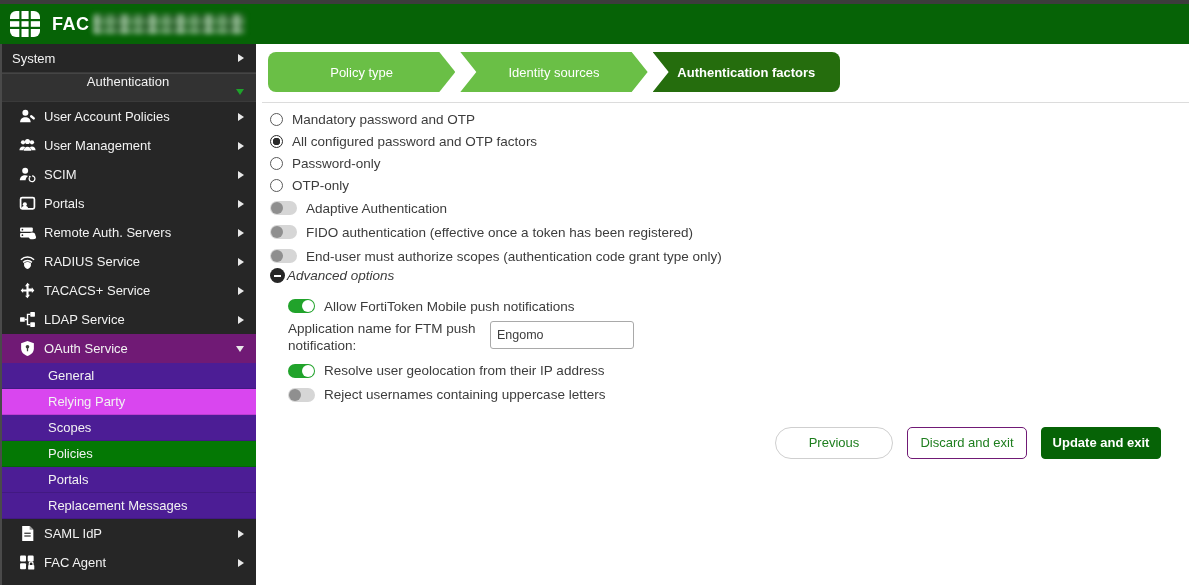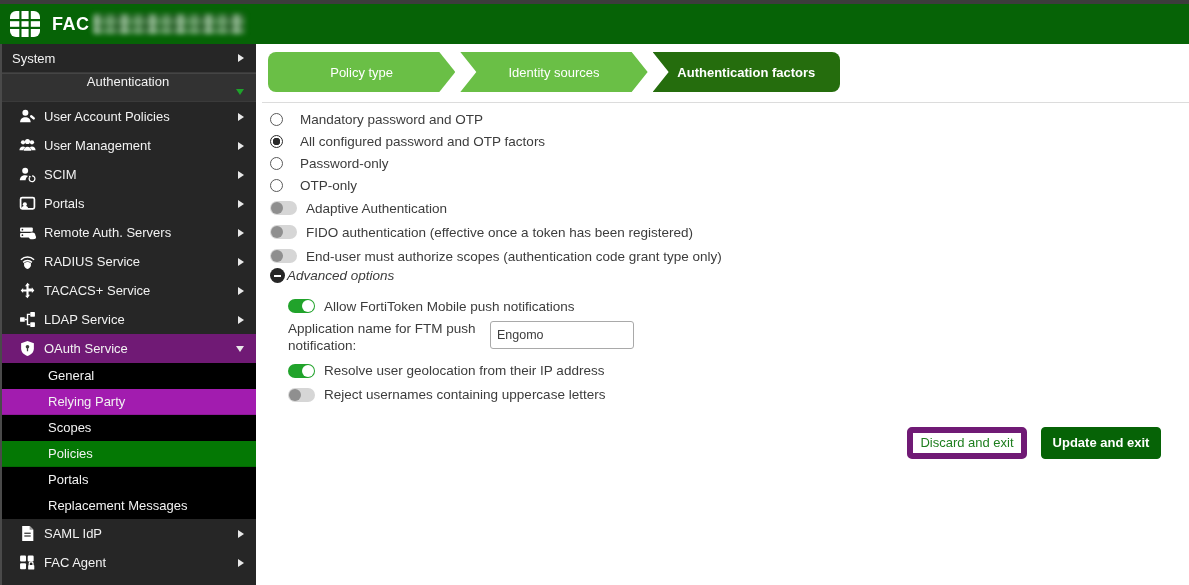--- a/index.html
+++ b/index.html
@@ -21,22 +21,22 @@
 
   
   .app { display:flex; height:541px; }
 
   
   .sidebar { width:256px; background:#262626; color:#f2f2f2; font-size:13px; border-left:2px solid #4a4a4a; display:flex; flex-direction:column; overflow:hidden; }
   .section-row { height:29px; display:flex; align-items:center; padding:0 12px 0 10px; cursor:pointer; border-bottom:1px solid #3a3a3a; }
   .section-row.expanded { background:#323232; border-top:1px solid #454545;flex-direction:column; }
   .item-row { height:29px; display:flex; align-items:center; padding:0 12px 0 17px; gap:8px; cursor:pointer; }
   .item-row.open-section { background:#701a75; }
-  .sub-row { height:26px; display:flex; align-items:center; padding-left:46px; background:#000000; cursor:pointer; border-bottom:1px solid rgba(0,0,0,.12); }
-  .sub-row.highlighted { background:#a21caf; }
+  .sub-row { height:26px; display:flex; align-items:center; padding-left:46px; background:#4c1d95; cursor:pointer; border-bottom:1px solid rgba(0,0,0,.12); }
+  .sub-row.highlighted { background:#d946ef; }
   .sub-row.selected { background:#047804; }
   .sidebar-filler { flex:1; background:#262626; }
   .mi { width:17px; height:17px; flex:0 0 auto; }
   .caret-right { width:0; height:0; border-left:6px solid #e8e8e8; border-top:4.5px solid transparent; border-bottom:4.5px solid transparent; margin-left:auto; }
   .caret-down { width:0; height:0; border-top:6px solid #e8e8e8; border-left:4.5px solid transparent; border-right:4.5px solid transparent; margin-left:auto; }
   .caret-down.green { border-top-color:#1fa32b; }
 
   
   .main { flex:1; background:#ffffff; }
   .wizard-wrap { padding:8px 0 0 12px; }
@@ -44,21 +44,21 @@
   .wstep { flex:1; display:flex; align-items:center; justify-content:center; color:#ffffff; font-size:13px; cursor:pointer; }
   .wstep.s1 { background:#6abf46; border-radius:8px 0 0 8px;
       clip-path: polygon(0 0, calc(100% - 16px) 0, 100% 50%, calc(100% - 16px) 100%, 0 100%); }
   .wstep.s2 { background:#6abf46;
       clip-path: polygon(0 0, calc(100% - 16px) 0, 100% 50%, calc(100% - 16px) 100%, 0 100%, 16px 50%); }
   .wstep.s3 { background:#256d0d; border-radius:0 8px 8px 0; font-weight:bold;
       clip-path: polygon(0 0, 100% 0, 100% 100%, 0 100%, 16px 50%); }
   .divider { border-bottom:1px solid #dcdcdc; margin:10px 0 5px 6px; }
 
   .form { padding-left:14px; font-size:13.5px; color:#3c3c3c; }
-  .radio-row { display:flex; align-items:center; height:22px; gap:17px; }
+  .radio-row { display:flex; align-items:center; height:22px; gap:9px; }
   .radio { width:13px; height:13px; border:1px solid #5a5a5a; border-radius:50%; background:#fff; flex:0 0 auto; cursor:pointer; }
   .radio.checked { border-color:#2b2b2b; background: radial-gradient(circle, #2b2b2b 0 3.5px, #ffffff 4px); }
 
   .toggle-row { display:flex; align-items:center; height:24px; gap:9px; }
   .toggle { width:27px; height:14px; border-radius:7px; background:#d6d6d6; position:relative; flex:0 0 auto; cursor:pointer; }
   .toggle::after { content:''; position:absolute; width:12px; height:12px; border-radius:50%; background:#8f8f8f; top:1px; left:1px; }
   .toggle.on { background:#21a32b; }
   .toggle.on::after { background:#ffffff; left:auto; right:1px; }
 
   .adv-header { display:flex; align-items:flex-start; gap:2px; height:26px;font-style:italic; }
@@ -66,21 +66,21 @@
   .minus-icon::after { content:''; position:absolute; width:7px; height:2px; background:#ffffff; left:4px; top:6.5px; }
 
   .adv-children { padding-left:18px; }
   .ftm-row { display:flex; align-items:flex-start; margin:3px 0 4px 0; }
   .ftm-label { width:196px; line-height:1.25; margin-right:6px; }
   .ftm-input { width:144px; height:28px; border:1px solid #a9a9a9; border-radius:3px; font-family:"Liberation Sans",sans-serif; font-size:12.5px; color:#3c3c3c; padding:1px 6px; outline:none; }
 
   .buttons-row { display:flex; justify-content:flex-end; gap:14px; margin:20px 28px 0 0; }
   .btn { height:32px; display:flex; align-items:center; justify-content:center; font-size:13px; cursor:pointer; background:#ffffff; }
   .btn-previous { width:118px; border:1px solid #cfcfcf; border-radius:16px; color:#1e7e1e; }
-  .btn-discard { width:120px; border:6px solid #701a75; border-radius:5px; color:#1e7e1e;align-items:center; }
+  .btn-discard { width:120px; border:1px solid #701a75; border-radius:5px; color:#1e7e1e;align-items:center; }
   .btn-update { width:120px; border:1px solid #066306; border-radius:4px; background:#066306; color:#ffffff; font-weight:bold; }
 </style>
 </head>
 <body>
 
 <div class="top-strip"></div>
 
 <div class="header">
   <svg class="logo" viewBox="0 0 30 26">
     <rect x="0" y="0" width="30" height="26" rx="6" fill="#ffffff"></rect>
@@ -318,20 +318,23 @@
           <span class="toggle on"></span>
           <span>Resolve user geolocation from their IP address</span>
         </div>
         <div class="toggle-row">
           <span class="toggle"></span>
           <span>Reject usernames containing uppercase letters</span>
         </div>
       </div>
 
       <div class="buttons-row">
+        <div class="btn btn-previous">
+          <span>Previous</span>
+        </div>
         <div class="btn btn-discard">
           <span>Discard and exit</span>
         </div>
         <div class="btn btn-update">
           <span>Update and exit</span>
         </div>
       </div>
 
     </div>
   </div>

